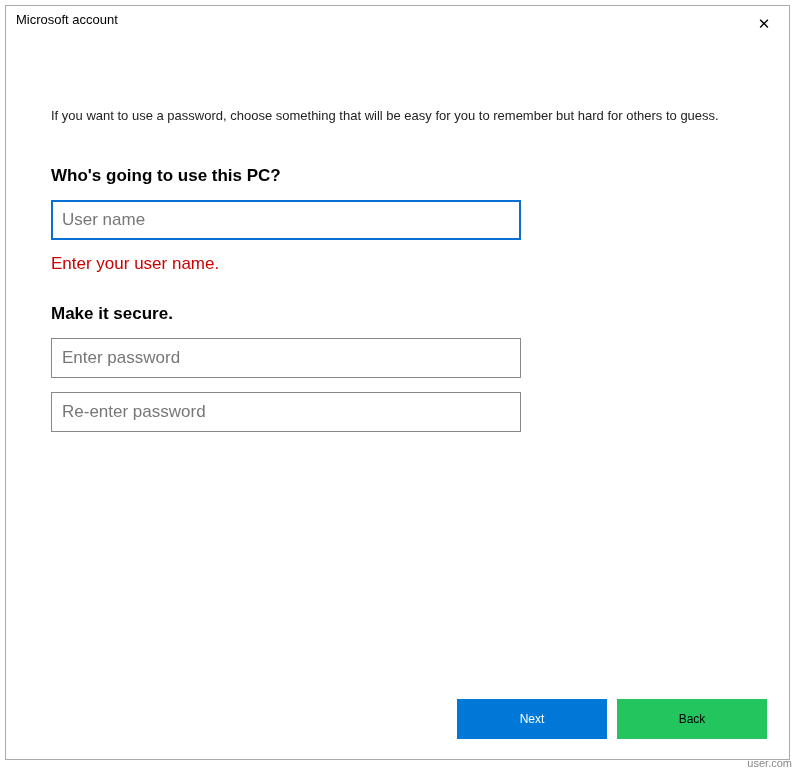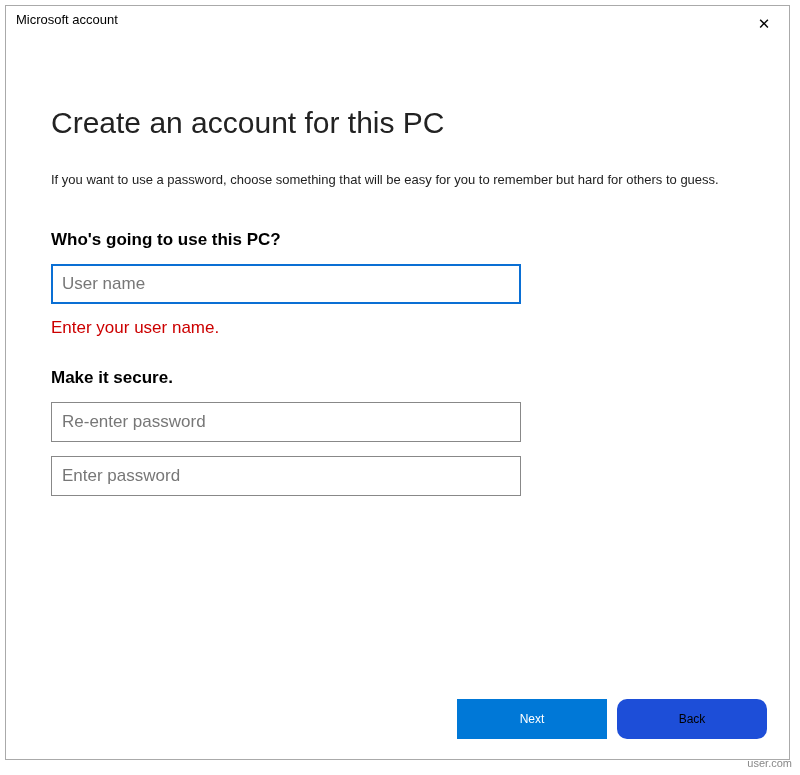--- a/index.html
+++ b/index.html
@@ -105,52 +105,50 @@
       height: 40px;
       border: none;
       font-size: 12px;
       cursor: pointer;
     }
     .btn-primary {
       background: #0078d7;
       color: #fff;
     }
     .btn-secondary {
-      background: #1d4ed8;
+      background: #22c55e;
       color: #000;
-      border-radius: 10px;
     }
     .watermark {
       position: absolute;
       bottom: 6px;
       right: 8px;
       font-size: 11px;
       color: #888;
     }
   </style>
 </head>
 <body>
 
 <div class="dialog">
   <div class="title-bar">
     <span class="title-text">Microsoft account</span>
     <span class="close-btn">✕</span>
   </div>
 
   <div class="content">
-    <h1 class="heading">Create an account for this PC</h1>
     <p class="subtext">If you want to use a password, choose something that will be easy for you to remember but hard for others to guess.</p>
 
     <div class="section-label">Who's going to use this PC?</div>
     <input type="text" class="field focus" placeholder="User name" style="">
     <div class="error-text">Enter your user name.</div>
 
     <div class="section-label">Make it secure.</div>
+    <input type="password" class="field" placeholder="Enter password" style="">
     <input type="password" class="field" placeholder="Re-enter password" style="">
-    <input type="password" class="field" placeholder="Enter password" style="">
   </div>
 
   <div class="footer">
     <button class="btn btn-primary">Next</button>
     <button class="btn btn-secondary">Back</button>
   </div>
 </div>
 
 <div class="watermark">user.com</div>
 

